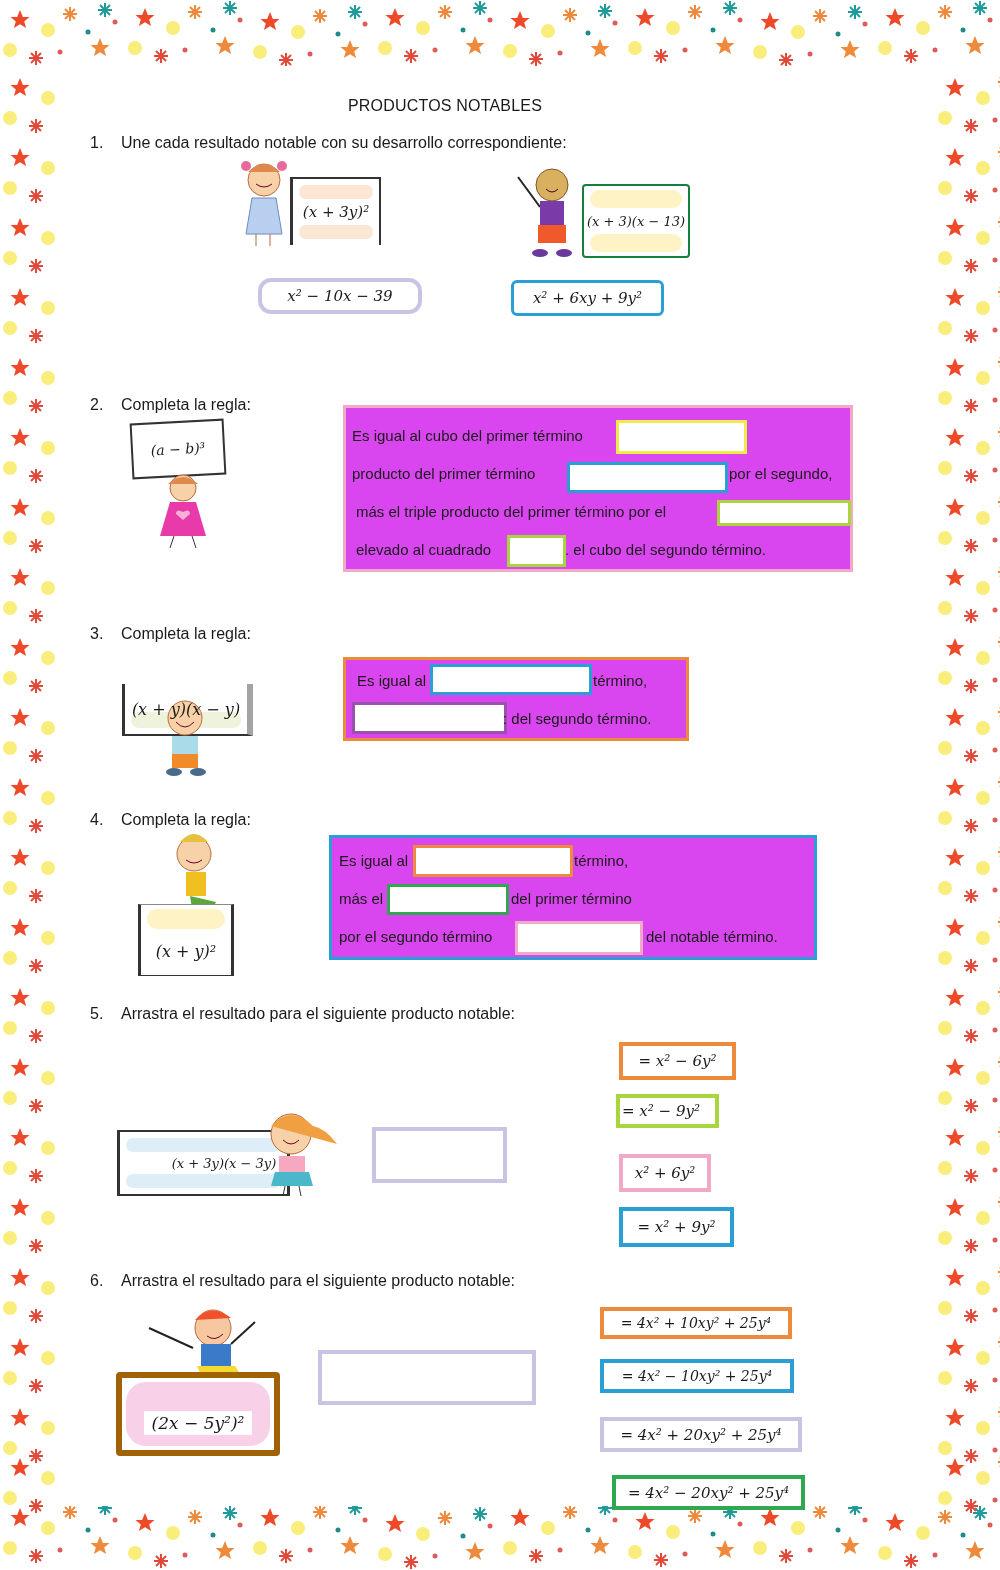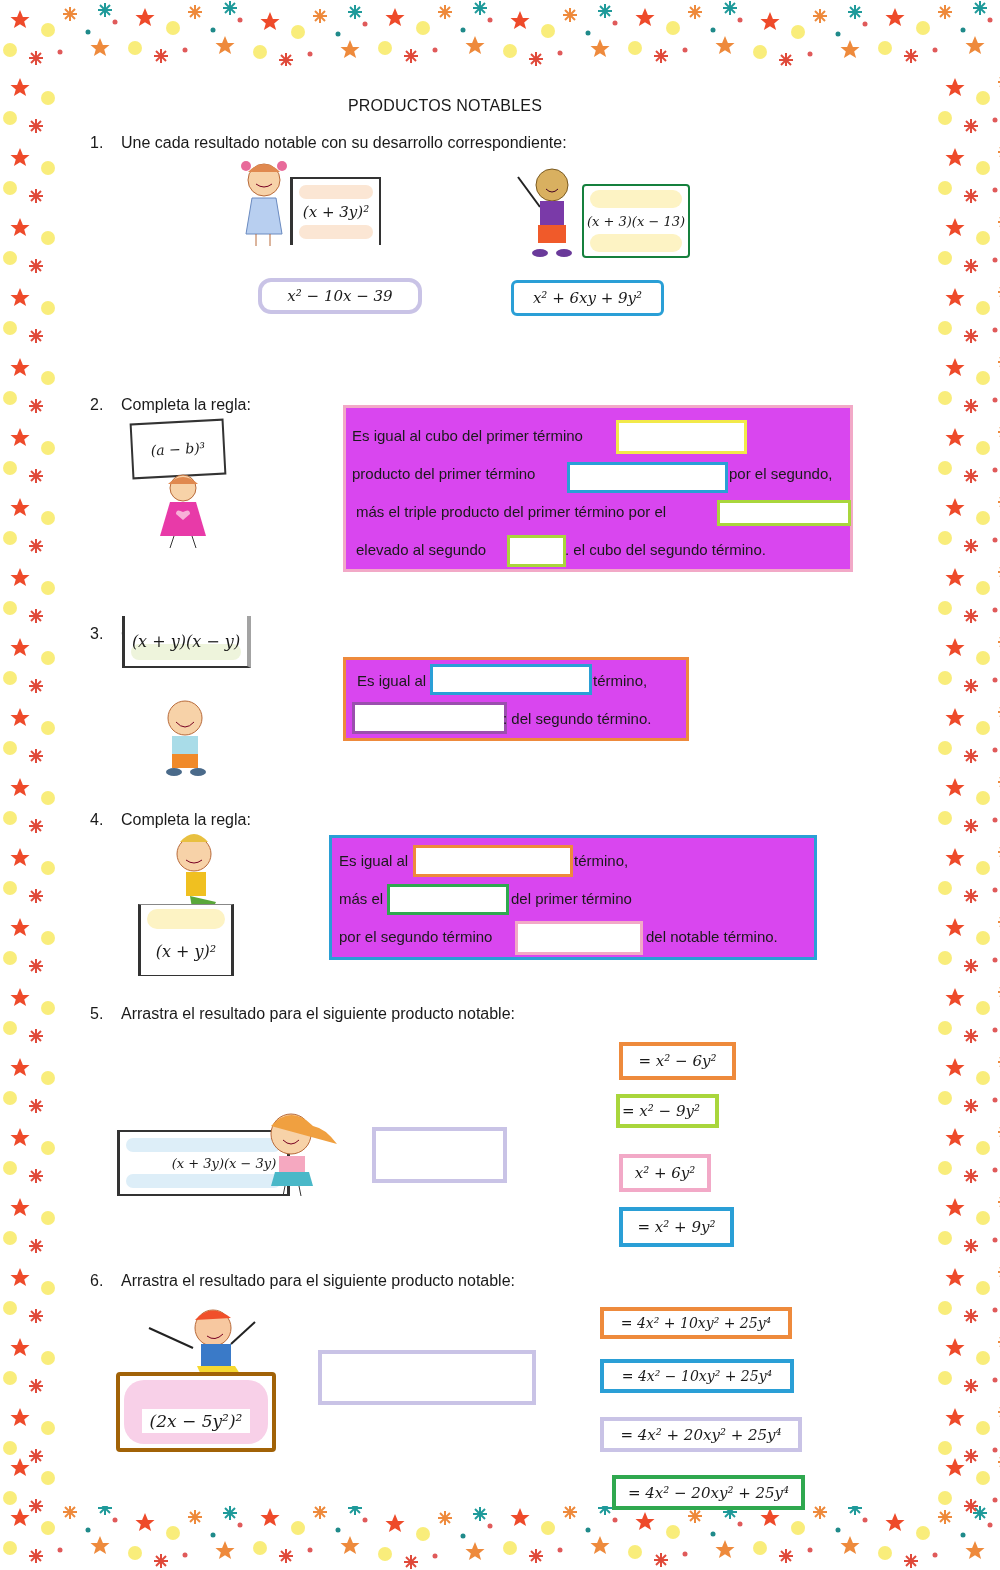--- a/index.html
+++ b/index.html
@@ -187,29 +187,29 @@
 </svg>
 
 <div class="rule-box" style="left:343px; top:405px; width:510px; height:167px; border:3px solid #f2a9c7;">
   <span class="rule-line" style="left:6px; top:19px;">Es igual al cubo del primer término</span>
   <div class="slot" style="left:270px; top:12px; width:131px; height:34px; border:3px solid #f2e94a;"></div>
   <span class="rule-line" style="left:6px; top:57px;">producto del primer término</span>
   <div class="slot" style="left:221px; top:54px; width:161px; height:31px; border:3px solid #2a9fd6;"></div>
   <span class="rule-line" style="left:383px; top:57px;">por el segundo,</span>
   <span class="rule-line" style="left:10px; top:95px;">más el triple producto del primer término por el</span>
   <div class="slot" style="left:371px; top:92px; width:134px; height:26px; border:3px solid #a9d63c;"></div>
-  <span class="rule-line" style="left:10px; top:133px;">elevado al segundo</span>
+  <span class="rule-line" style="left:10px; top:133px;">elevado al cuadrado</span>
   <div class="slot" style="left:161px; top:127px; width:59px; height:32px; border:3px solid #a9d63c;"></div>
   <span class="rule-line" style="left:219px; top:133px;">. el cubo del segundo término.</span>
 </div>
 
 <div class="abs q-num" style="left:90px; top:625px;">3.</div>
 <div class="abs q-text" style="left:121px; top:625px;">Completa la regla:</div>
 
-<div class="math-box" style="left:122px; top:616px; width:122px; height:50px; border-top:none; border-bottom:2px solid #333; border-left:3px solid #333; border-right:4px solid #a3a3a3;">
+<div class="math-box" style="left:122px; top:684px; width:122px; height:50px; border-top:none; border-bottom:2px solid #333; border-left:3px solid #333; border-right:6px solid #a3a3a3;">
   <div class="wash" style="bottom:6px; height:16px; background:#eef4dc;"></div>
   <span class="math" style="font-size:16px;">(x + y)(x − y)</span>
 </div>
 <svg class="kid" style="left:150px; top:700px;" width="70" height="78">
   <circle cx="35" cy="18" r="17" fill="#f7d2a8" stroke="#b86a3a"></circle>
   <path d="M26 22 Q35 32 44 22" stroke="#702" fill="none"></path>
   <rect x="22" y="36" width="26" height="18" fill="#a9dce8"></rect>
   <rect x="22" y="54" width="26" height="14" fill="#f08a2a"></rect>
   <ellipse cx="24" cy="72" rx="8" ry="4" fill="#4a6a8a"></ellipse>
     <ellipse cx="48" cy="72" rx="8" ry="4" fill="#4a6a8a"></ellipse>
@@ -281,21 +281,21 @@
 <svg class="kid" style="left:145px; top:1304px;" width="125" height="92">
   <circle cx="68" cy="24" r="18" fill="#f7c8a0" stroke="#b86a3a"></circle>
   <path d="M50 16 Q66 -2 86 14" fill="#f0502a"></path>
   <path d="M62 32 Q70 38 78 30" stroke="#702" fill="none"></path>
   <line x1="4" y1="24" x2="48" y2="44" stroke="#222" stroke-width="2"></line>
   <line x1="110" y1="18" x2="86" y2="40" stroke="#222" stroke-width="2"></line>
   <rect x="56" y="40" width="30" height="22" fill="#3a7ac8"></rect>
   <path d="M52 62 L90 62 L100 78 L60 80 Z" fill="#f5d830"></path>
   <ellipse cx="116" cy="82" rx="8" ry="4" fill="#3a7ac8"></ellipse>
 </svg>
-<div class="math-box" style="left:116px; top:1372px; width:152px; height:72px; border:4px solid #a16207; border-radius:4px;">
+<div class="math-box" style="left:116px; top:1372px; width:152px; height:72px; border:6px solid #a16207; border-radius:4px;">
   <div class="wash" style="top:4px; bottom:4px; left:4px; right:4px; background:#f8d0e8; border-radius:20px;"></div>
   <span class="math" style="font-size:17px; background:#fff; padding:2px 8px; margin-top:18px;">(2x − 5y²)²</span>
 </div>
 
 <div class="drop-target" style="left:318px; top:1350px; width:218px; height:55px;"></div>
 
 <div class="answer-chip" style="left:600px; top:1307px; width:192px; height:32px; border:4px solid #ee8a3c; font-size:14px;">= 4x² + 10xy² + 25y⁴</div>
 <div class="answer-chip" style="left:600px; top:1359px; width:194px; height:34px; border:4px solid #2a9fd6; font-size:14px;">= 4x² − 10xy² + 25y⁴</div>
 <div class="answer-chip" style="left:600px; top:1417px; width:202px; height:35px; border:4px solid #c9c3e6; font-size:15px;">= 4x² + 20xy² + 25y⁴</div>
 <div class="answer-chip" style="left:612px; top:1475px; width:193px; height:35px; border:4px solid #2fa84f; font-size:15px;">= 4x² − 20xy² + 25y⁴</div>

